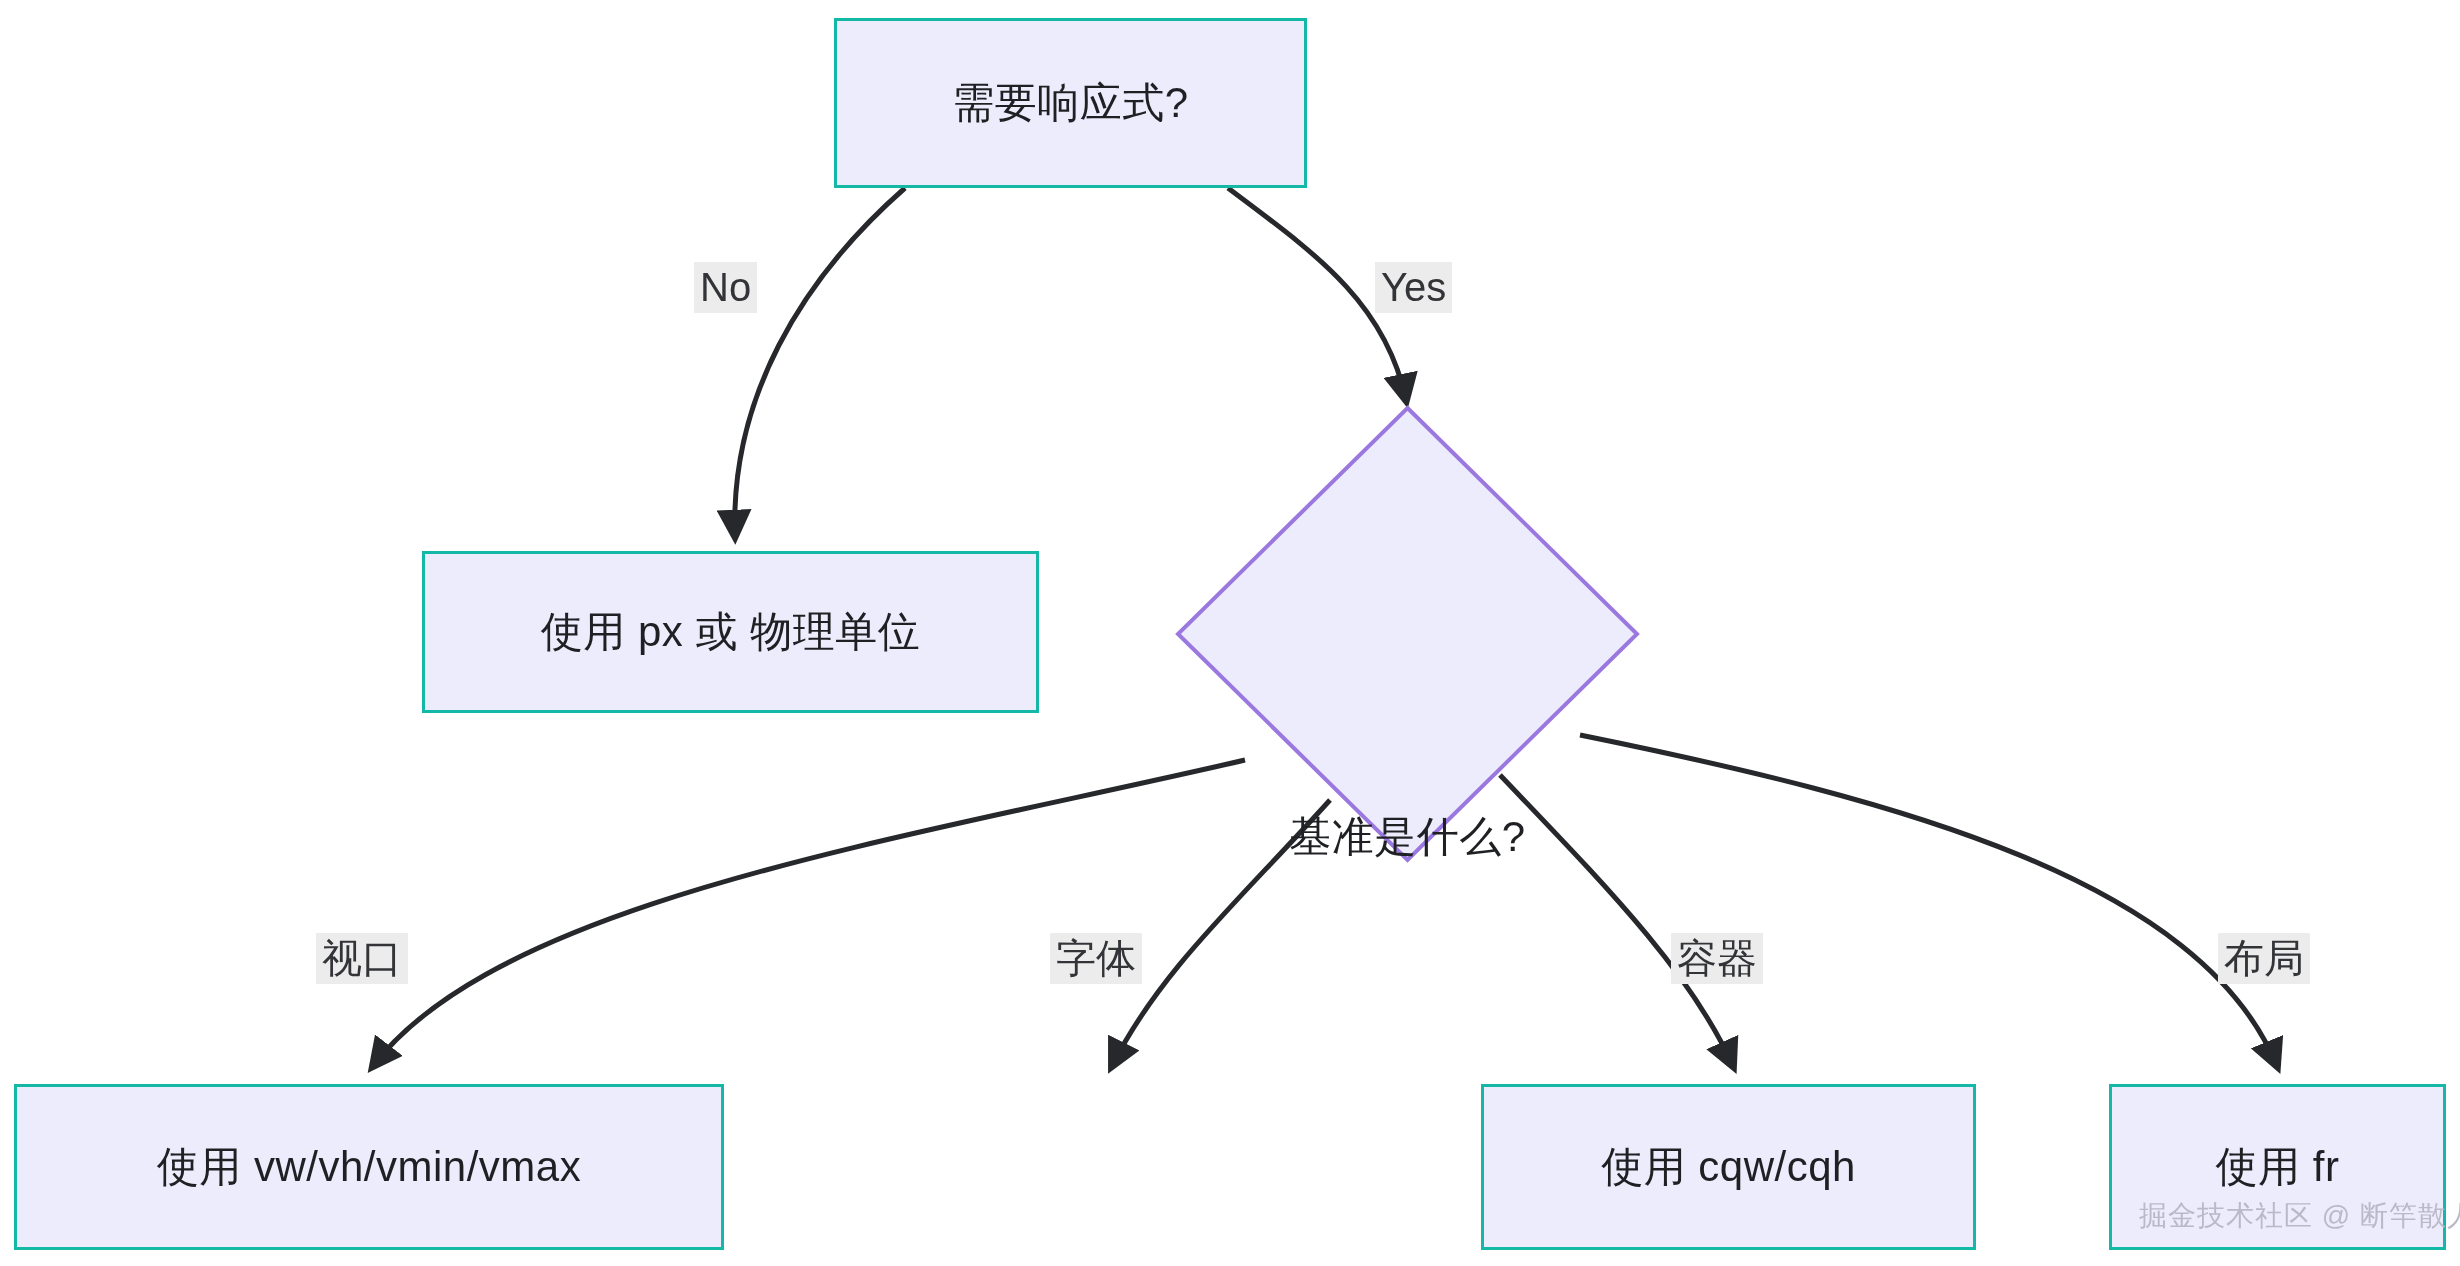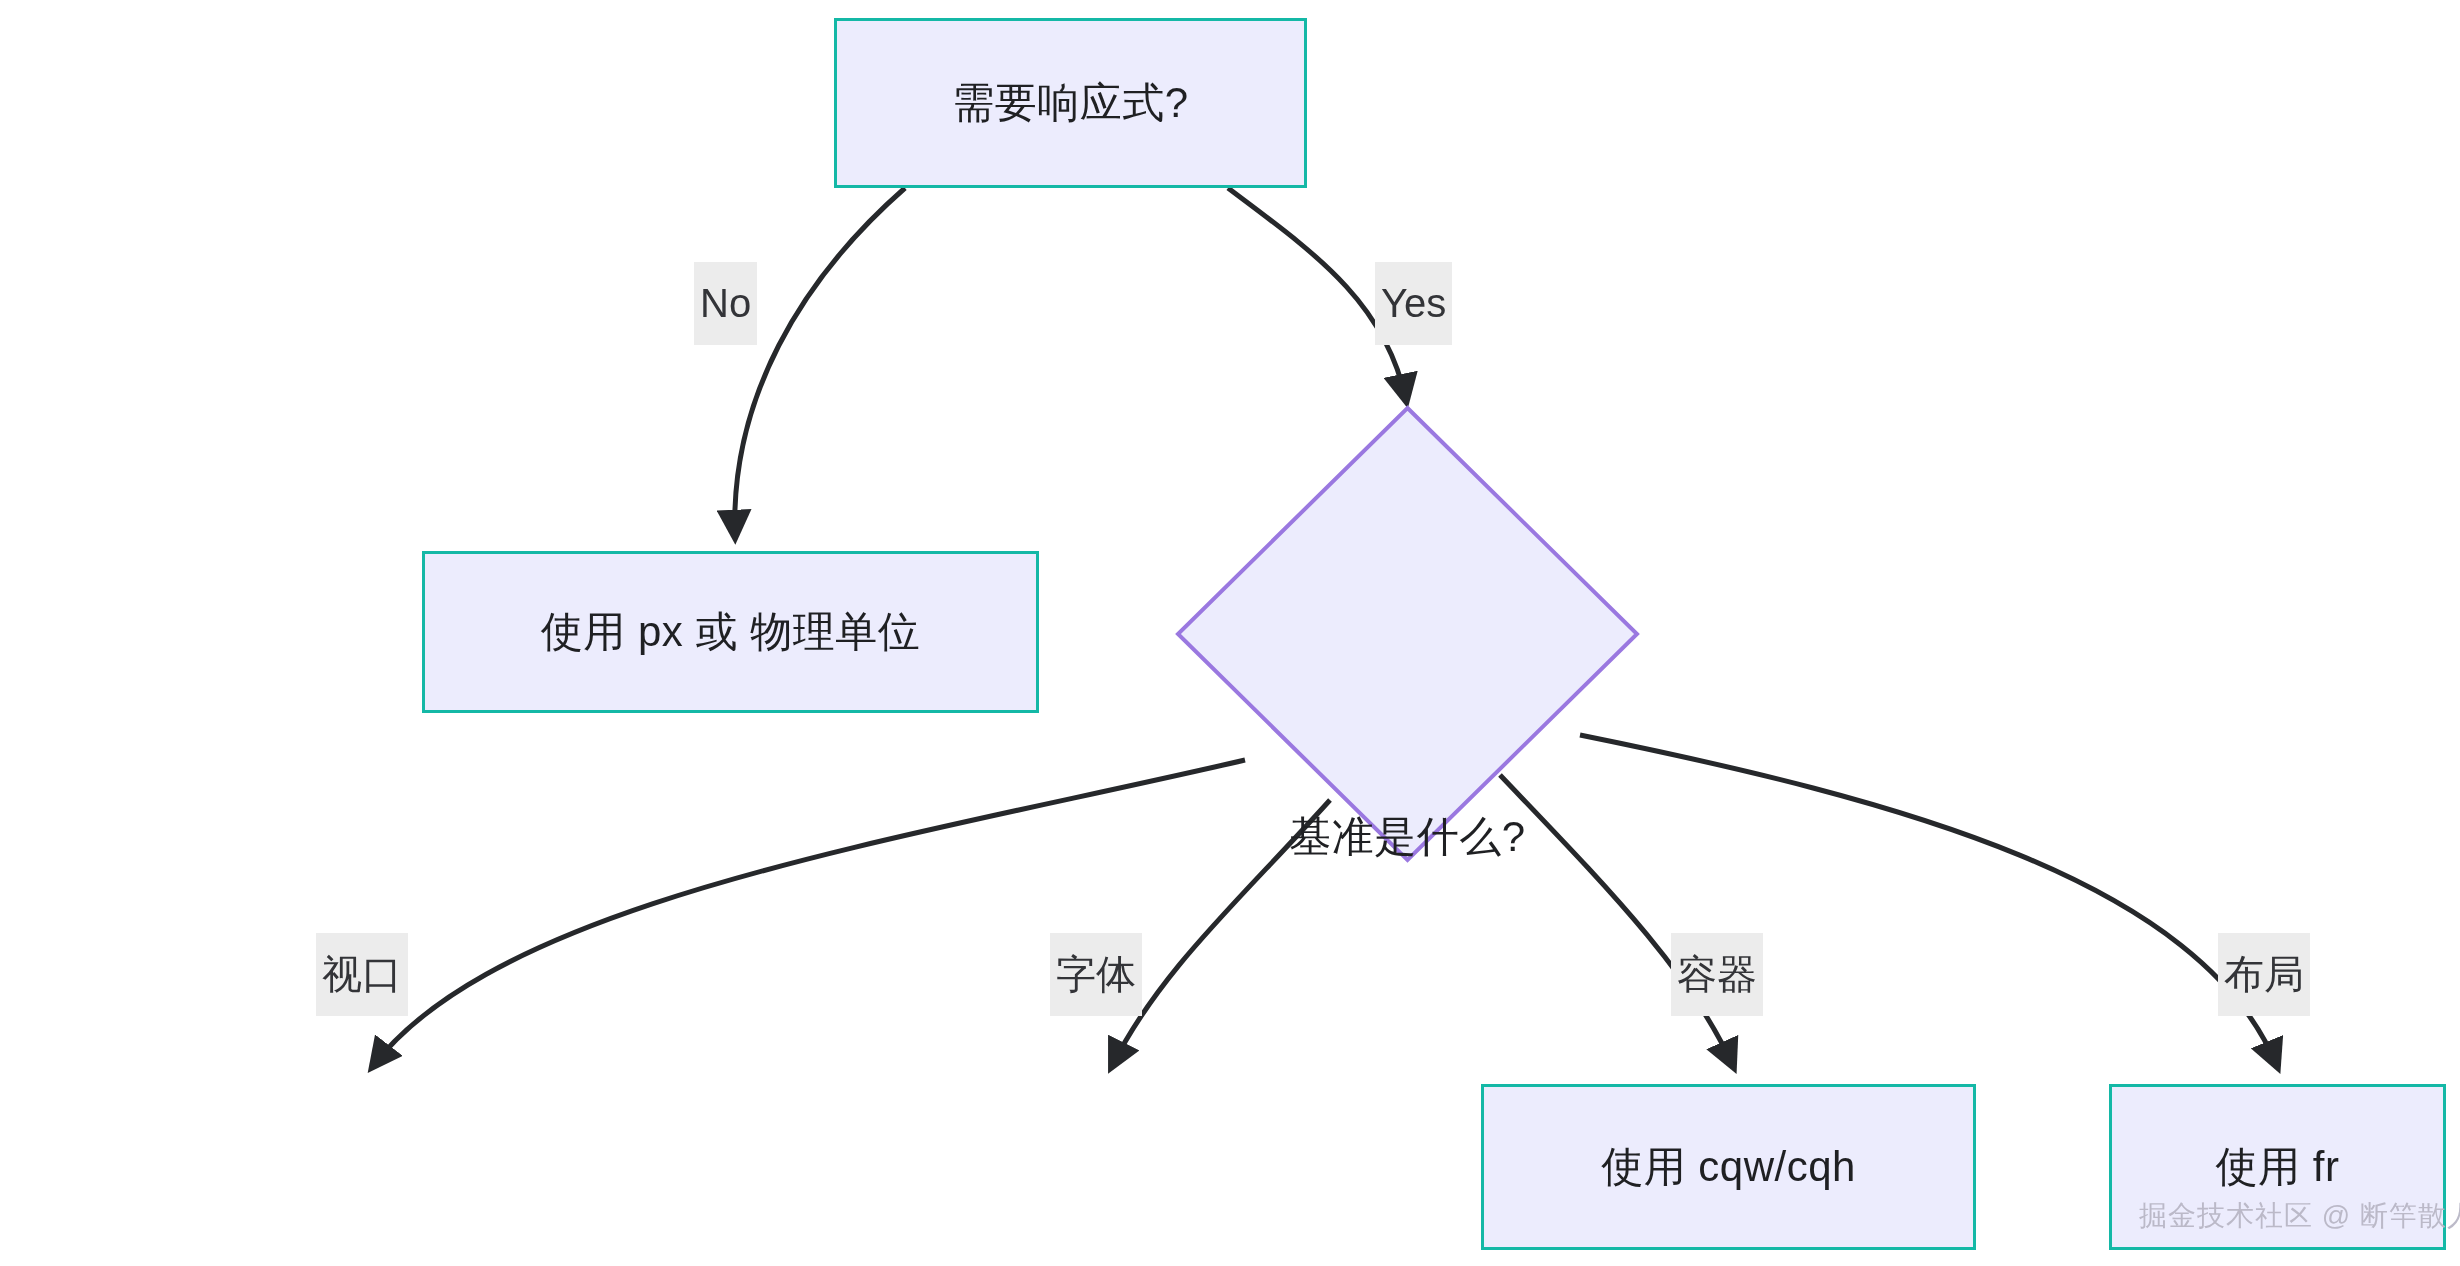--- a/index.html
+++ b/index.html
@@ -57,21 +57,21 @@
     font-size: 42px;
     color: #1f2023;
     white-space: nowrap;
   }
   .edge-label {
     position: absolute;
     background: #ececec;
     color: #333438;
     font-size: 40px;
     line-height: 1.18;
-    padding: 18px 6px;
+    padding: 2px 6px;
     white-space: nowrap;
     z-index: 3;
   }
   .watermark {
     position: absolute;
     color: #b9b7c6;
     font-size: 28px;
     white-space: nowrap;
     letter-spacing: 1px;
     z-index: 4;
@@ -111,20 +111,23 @@
     <span>使用 px 或 物理单位</span>
   </div>
 
   <div class="node decision" style="left:1175px; top:405px; width:465px; height:458px;">
     <svg class="diamond-shape" viewBox="0 0 465 458" preserveAspectRatio="none" xmlns="http://www.w3.org/2000/svg">
       <polygon points="232.5,3 462,229 232.5,455 3,229" fill="#ececfd" stroke="#9a78e0" stroke-width="4"></polygon>
     </svg>
     <span class="diamond-label">基准是什么?</span>
   </div>
 
+  <div class="node" style="left:14px; top:1084px; width:710px; height:166px;">
+    <span>使用 vw/vh/vmin/vmax</span>
+  </div>
 
 
   <div class="node" style="left:1481px; top:1084px; width:495px; height:166px;">
     <span>使用 cqw/cqh</span>
   </div>
 
   <div class="node" style="left:2109px; top:1084px; width:337px; height:166px;">
     <span>使用 fr</span>
   </div>
 

